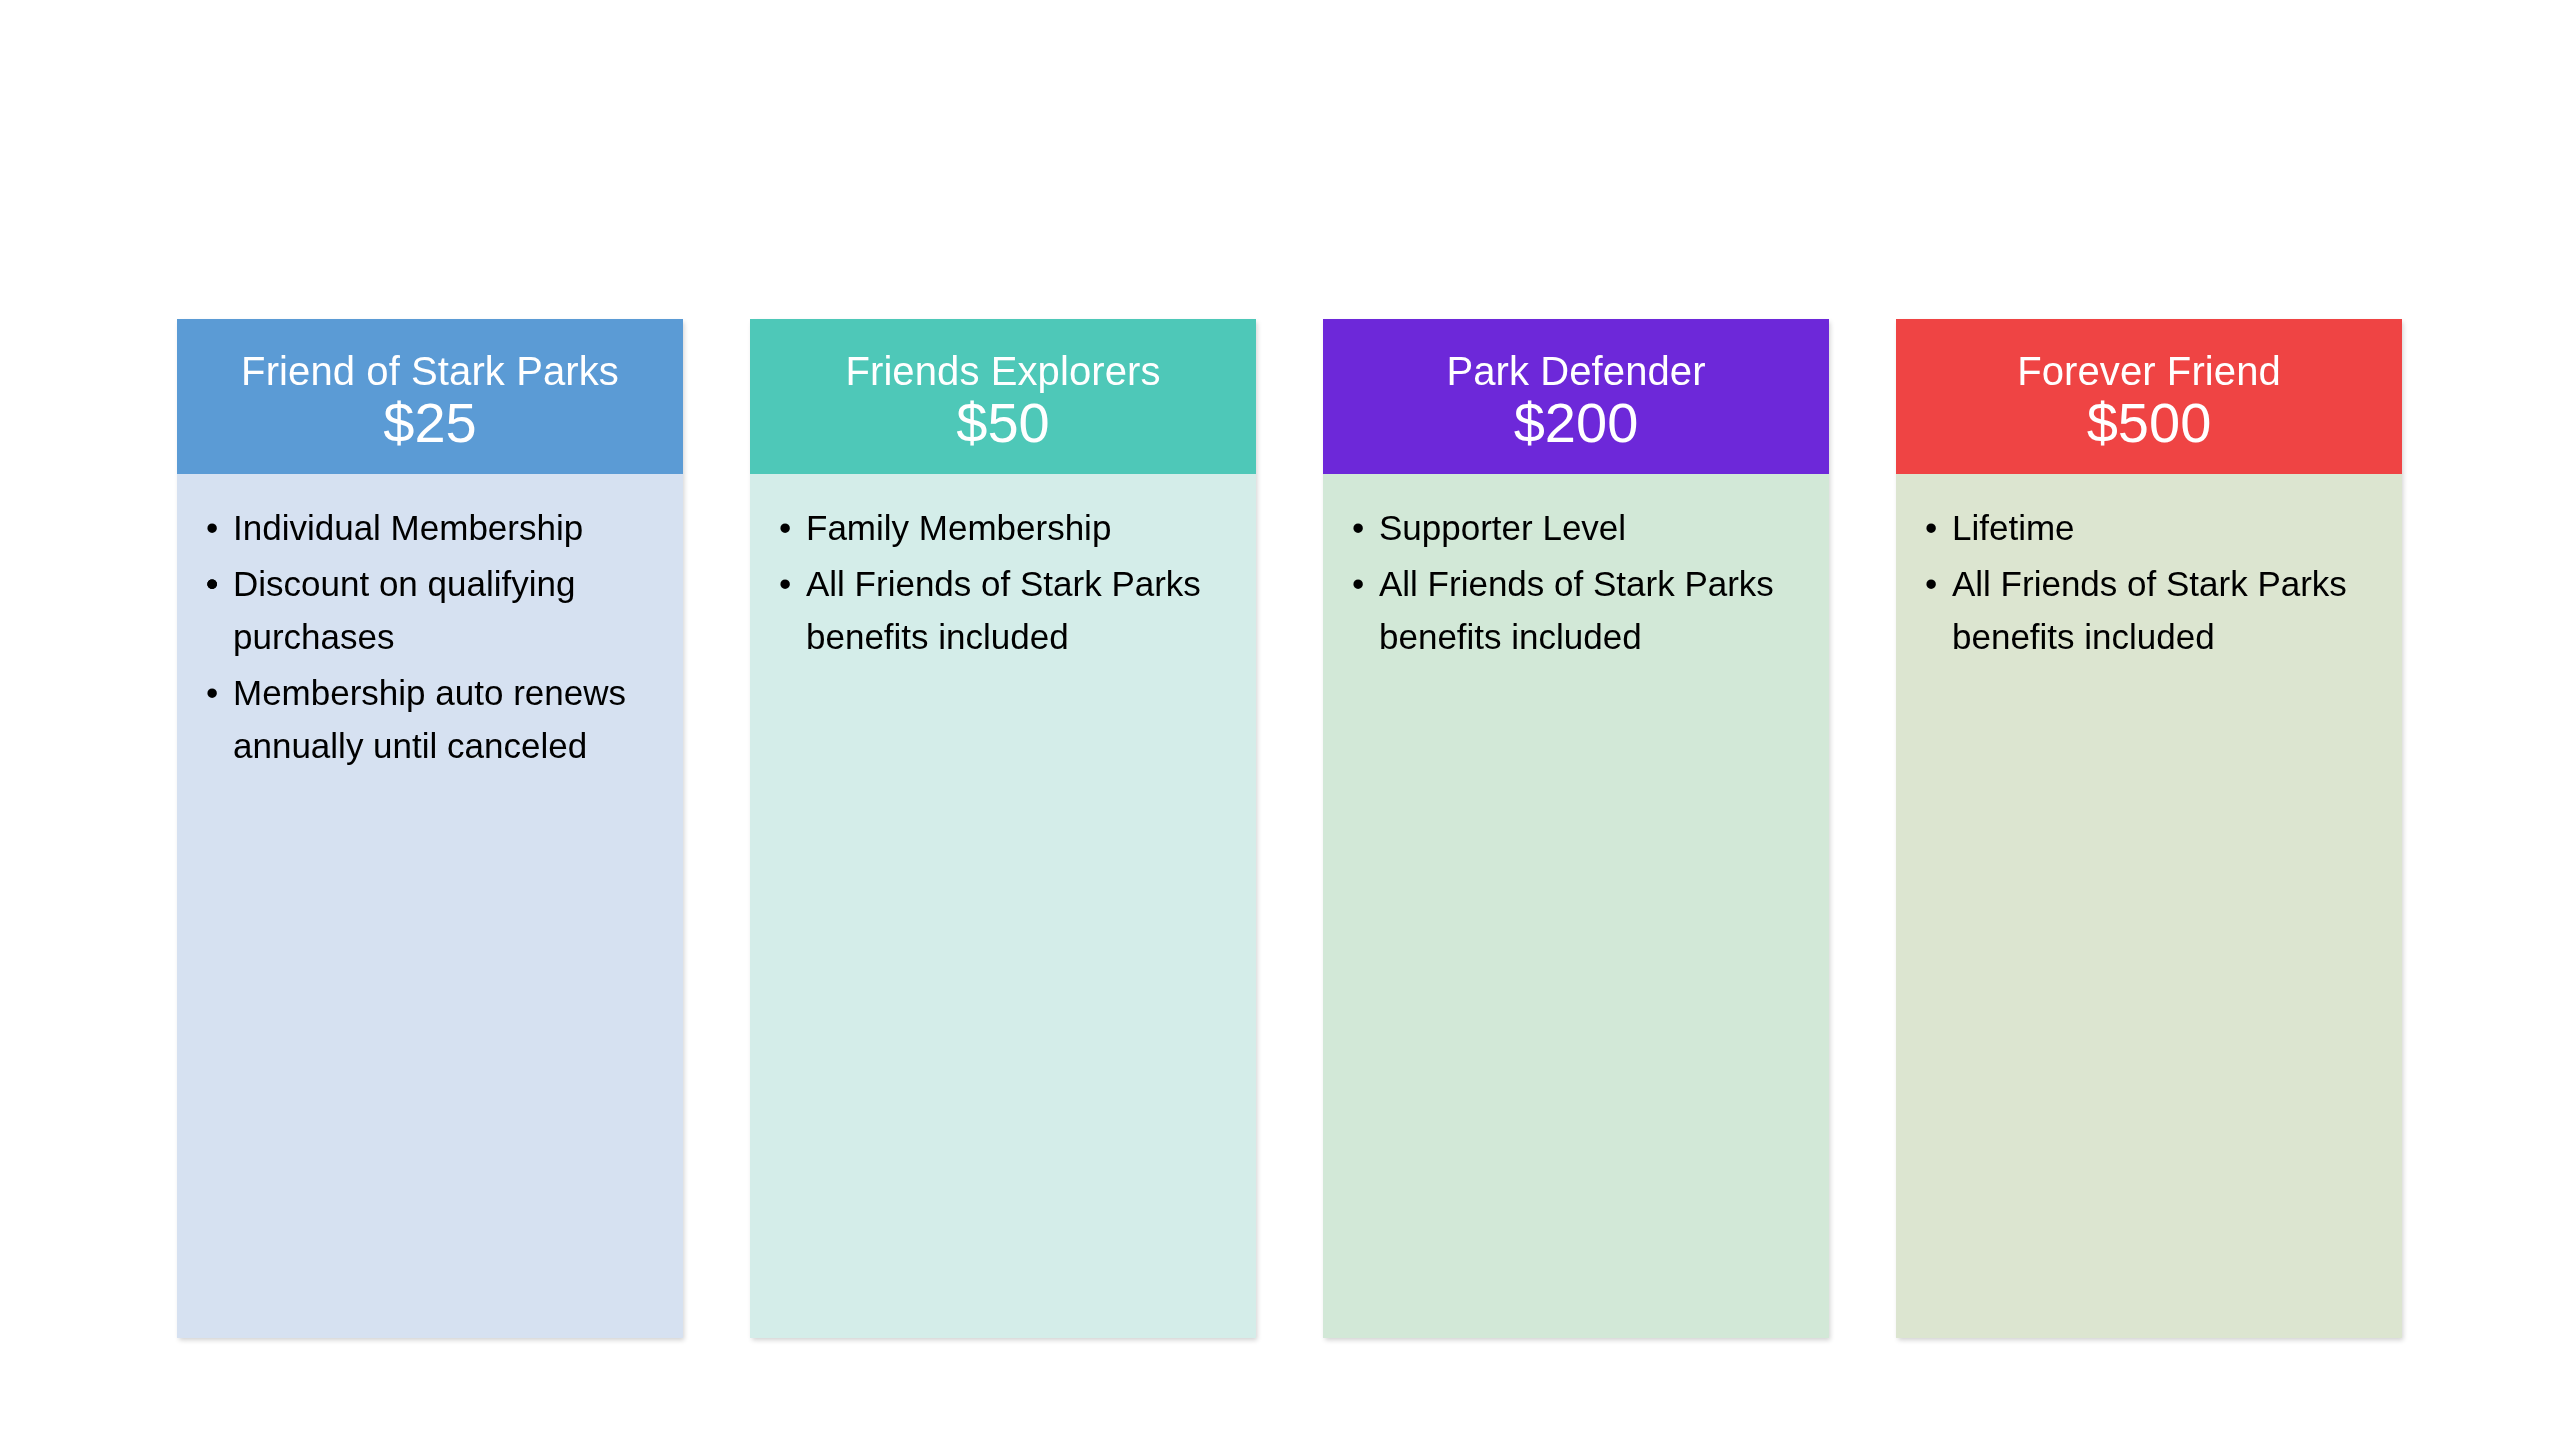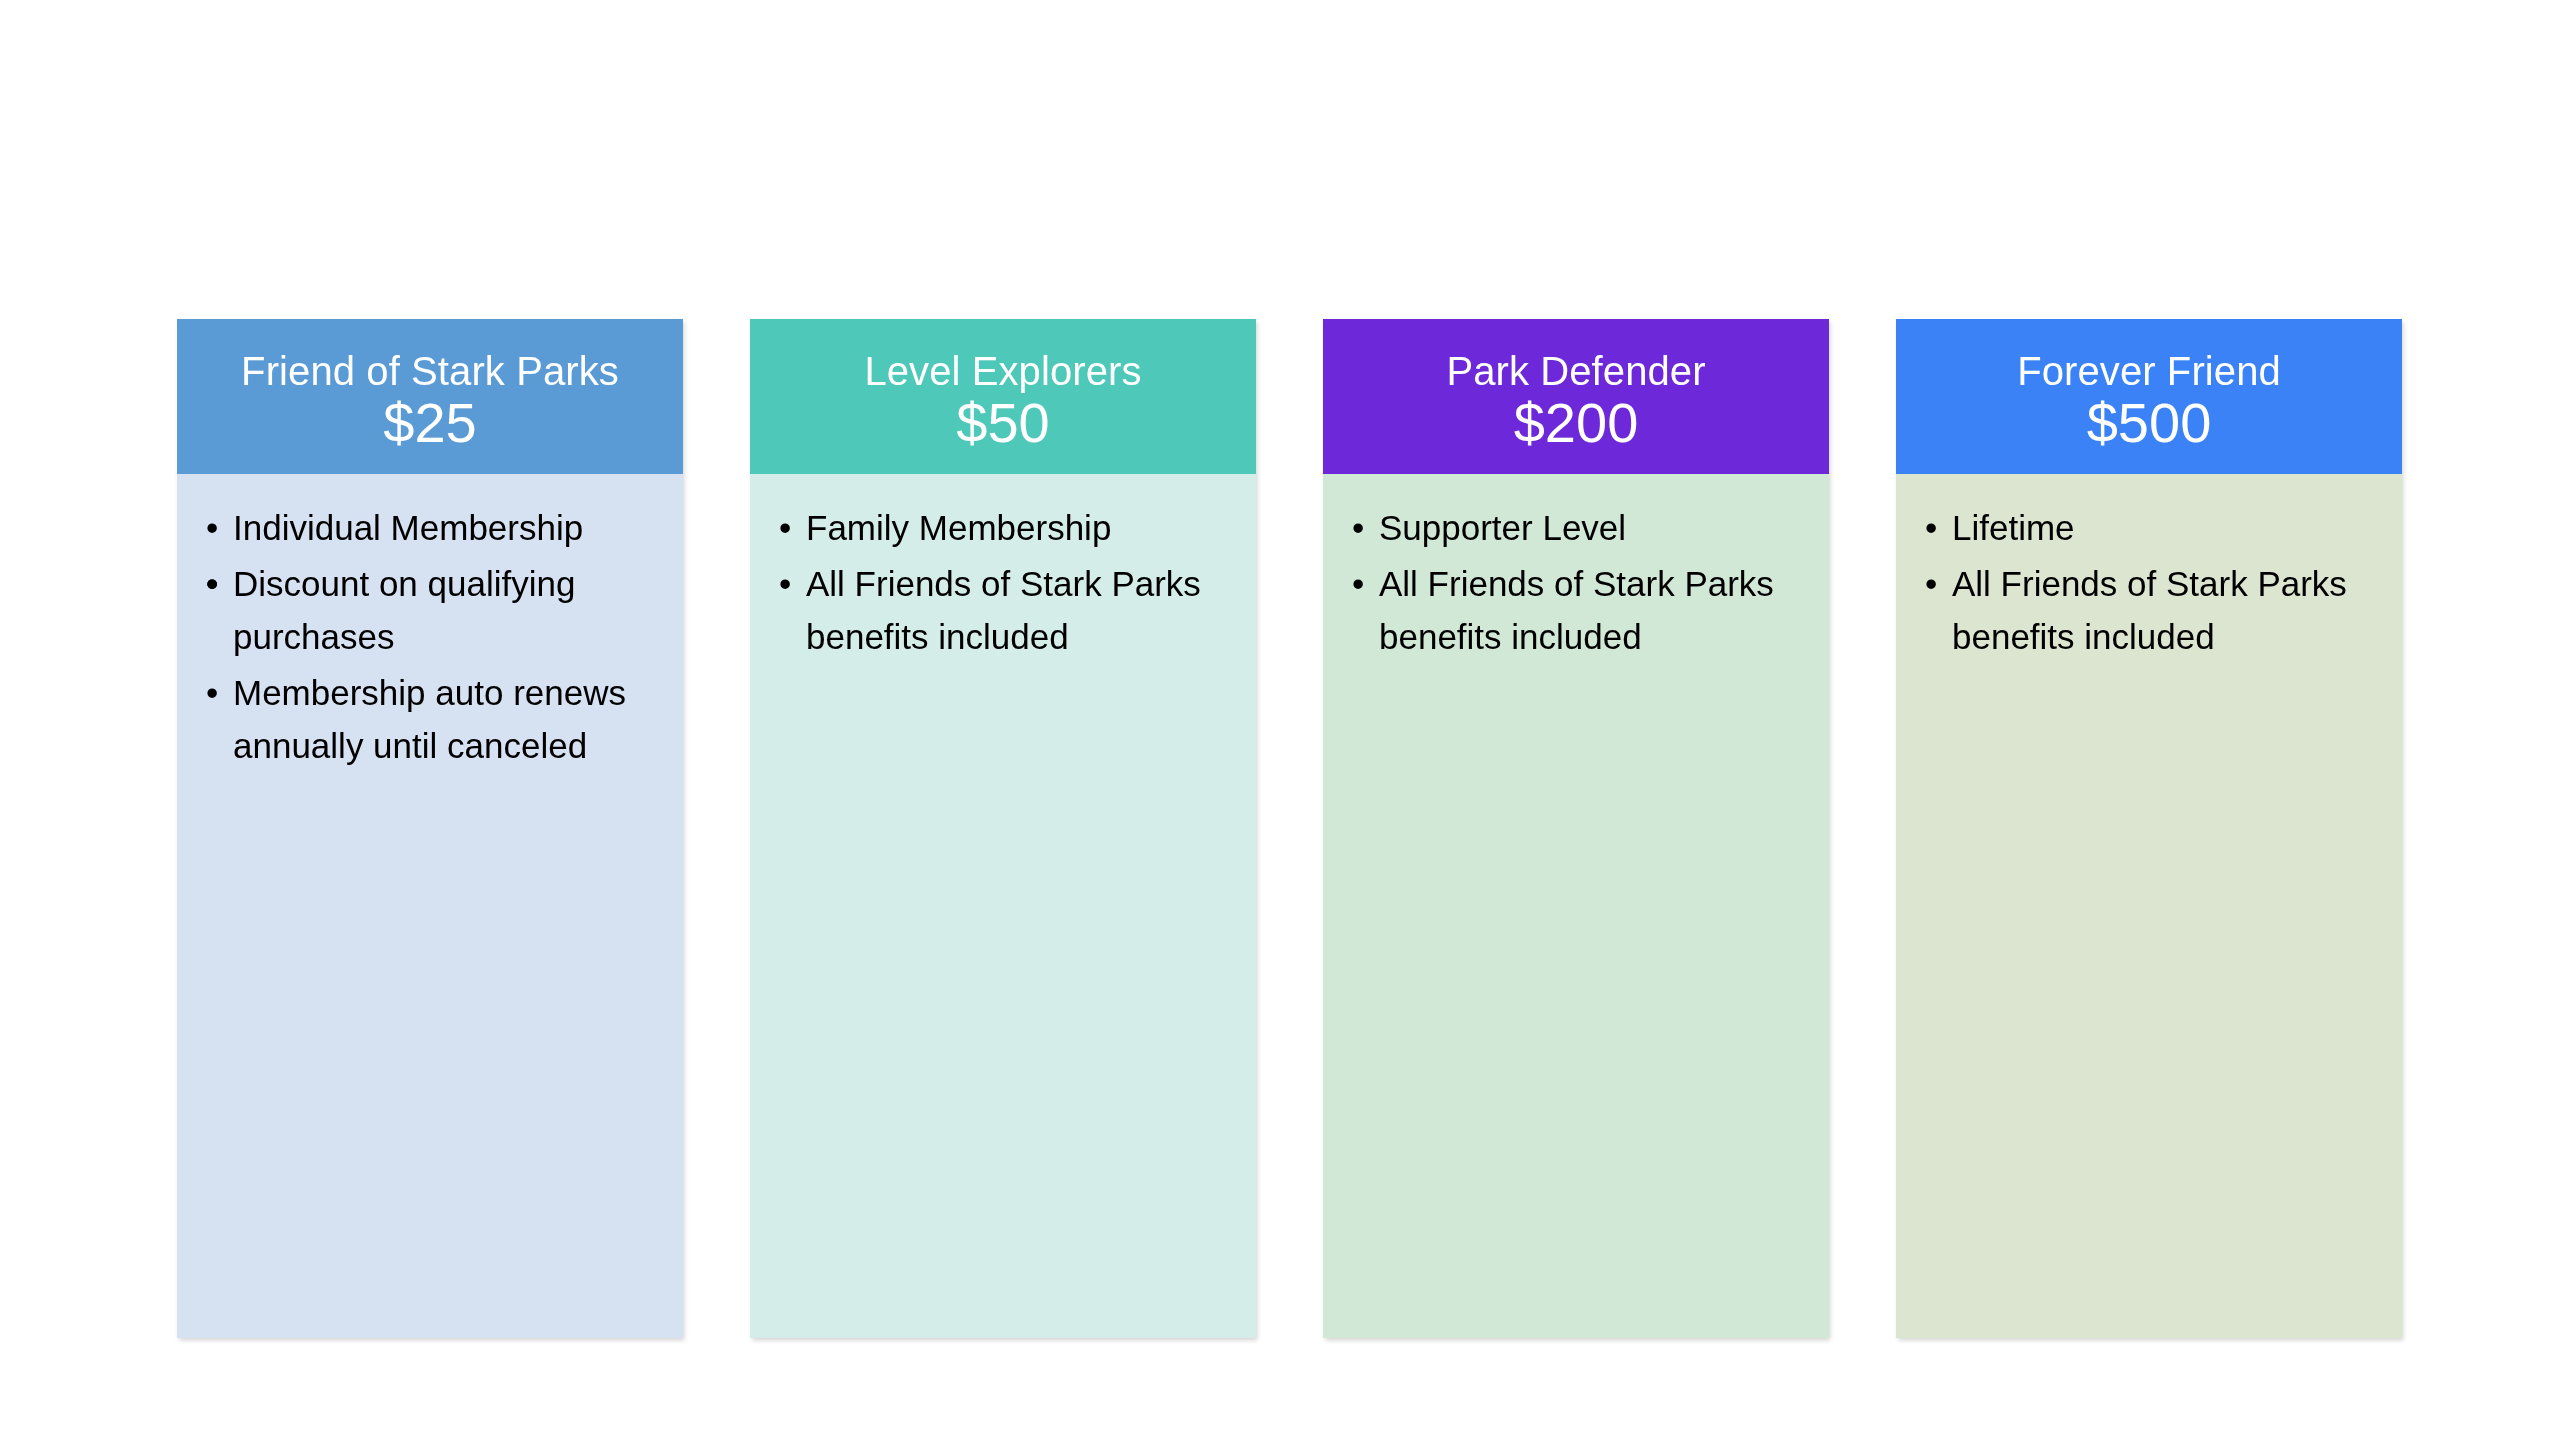--- a/index.html
+++ b/index.html
@@ -109,21 +109,21 @@
           <li class="benefit-item"><span class="bullet">•</span><span>Individual Membership</span></li>
           <li class="benefit-item"><span class="bullet">•</span></li>
           <li class="benefit-item"><span class="bullet">•</span></li>
           <li class="benefit-item"><span class="bullet">•</span><span>Discount on qualifying purchases</span></li>
           <li class="benefit-item"><span class="bullet">•</span><span>Membership auto renews annually until canceled</span></li>
         </ul>
       </div>
     </div>
     <div class="card">
       <div class="card-header" style="background: rgb(78, 200, 184);">
-        <div class="card-title">Level Explorers</div>
+        <div class="card-title">Friends Explorers</div>
         <div class="card-price">$50</div>
       </div>
       <div class="card-body" style="background: rgb(212, 237, 233);">
         <ul class="benefit-list">
           <li class="benefit-item"><span class="bullet">•</span><span>Family Membership</span></li>
           <li class="benefit-item"><span class="bullet">•</span><span>All Friends of Stark Parks benefits included</span></li>
         </ul>
       </div>
     </div>
     <div class="card">
@@ -132,21 +132,21 @@
         <div class="card-price">$200</div>
       </div>
       <div class="card-body" style="background: rgb(210, 232, 215);">
         <ul class="benefit-list">
           <li class="benefit-item"><span class="bullet">•</span><span>Supporter Level</span></li>
           <li class="benefit-item"><span class="bullet">•</span><span>All Friends of Stark Parks benefits included</span></li>
         </ul>
       </div>
     </div>
     <div class="card">
-      <div class="card-header" style="background: #3b82f6;">
+      <div class="card-header" style="background: #ef4444;">
         <div class="card-title">Forever Friend</div>
         <div class="card-price">$500</div>
       </div>
       <div class="card-body" style="background: rgb(220, 229, 208);">
         <ul class="benefit-list">
           <li class="benefit-item"><span class="bullet">•</span><span>Lifetime</span></li>
           <li class="benefit-item"><span class="bullet">•</span><span>All Friends of Stark Parks benefits included</span></li>
         </ul>
       </div>
     </div>

